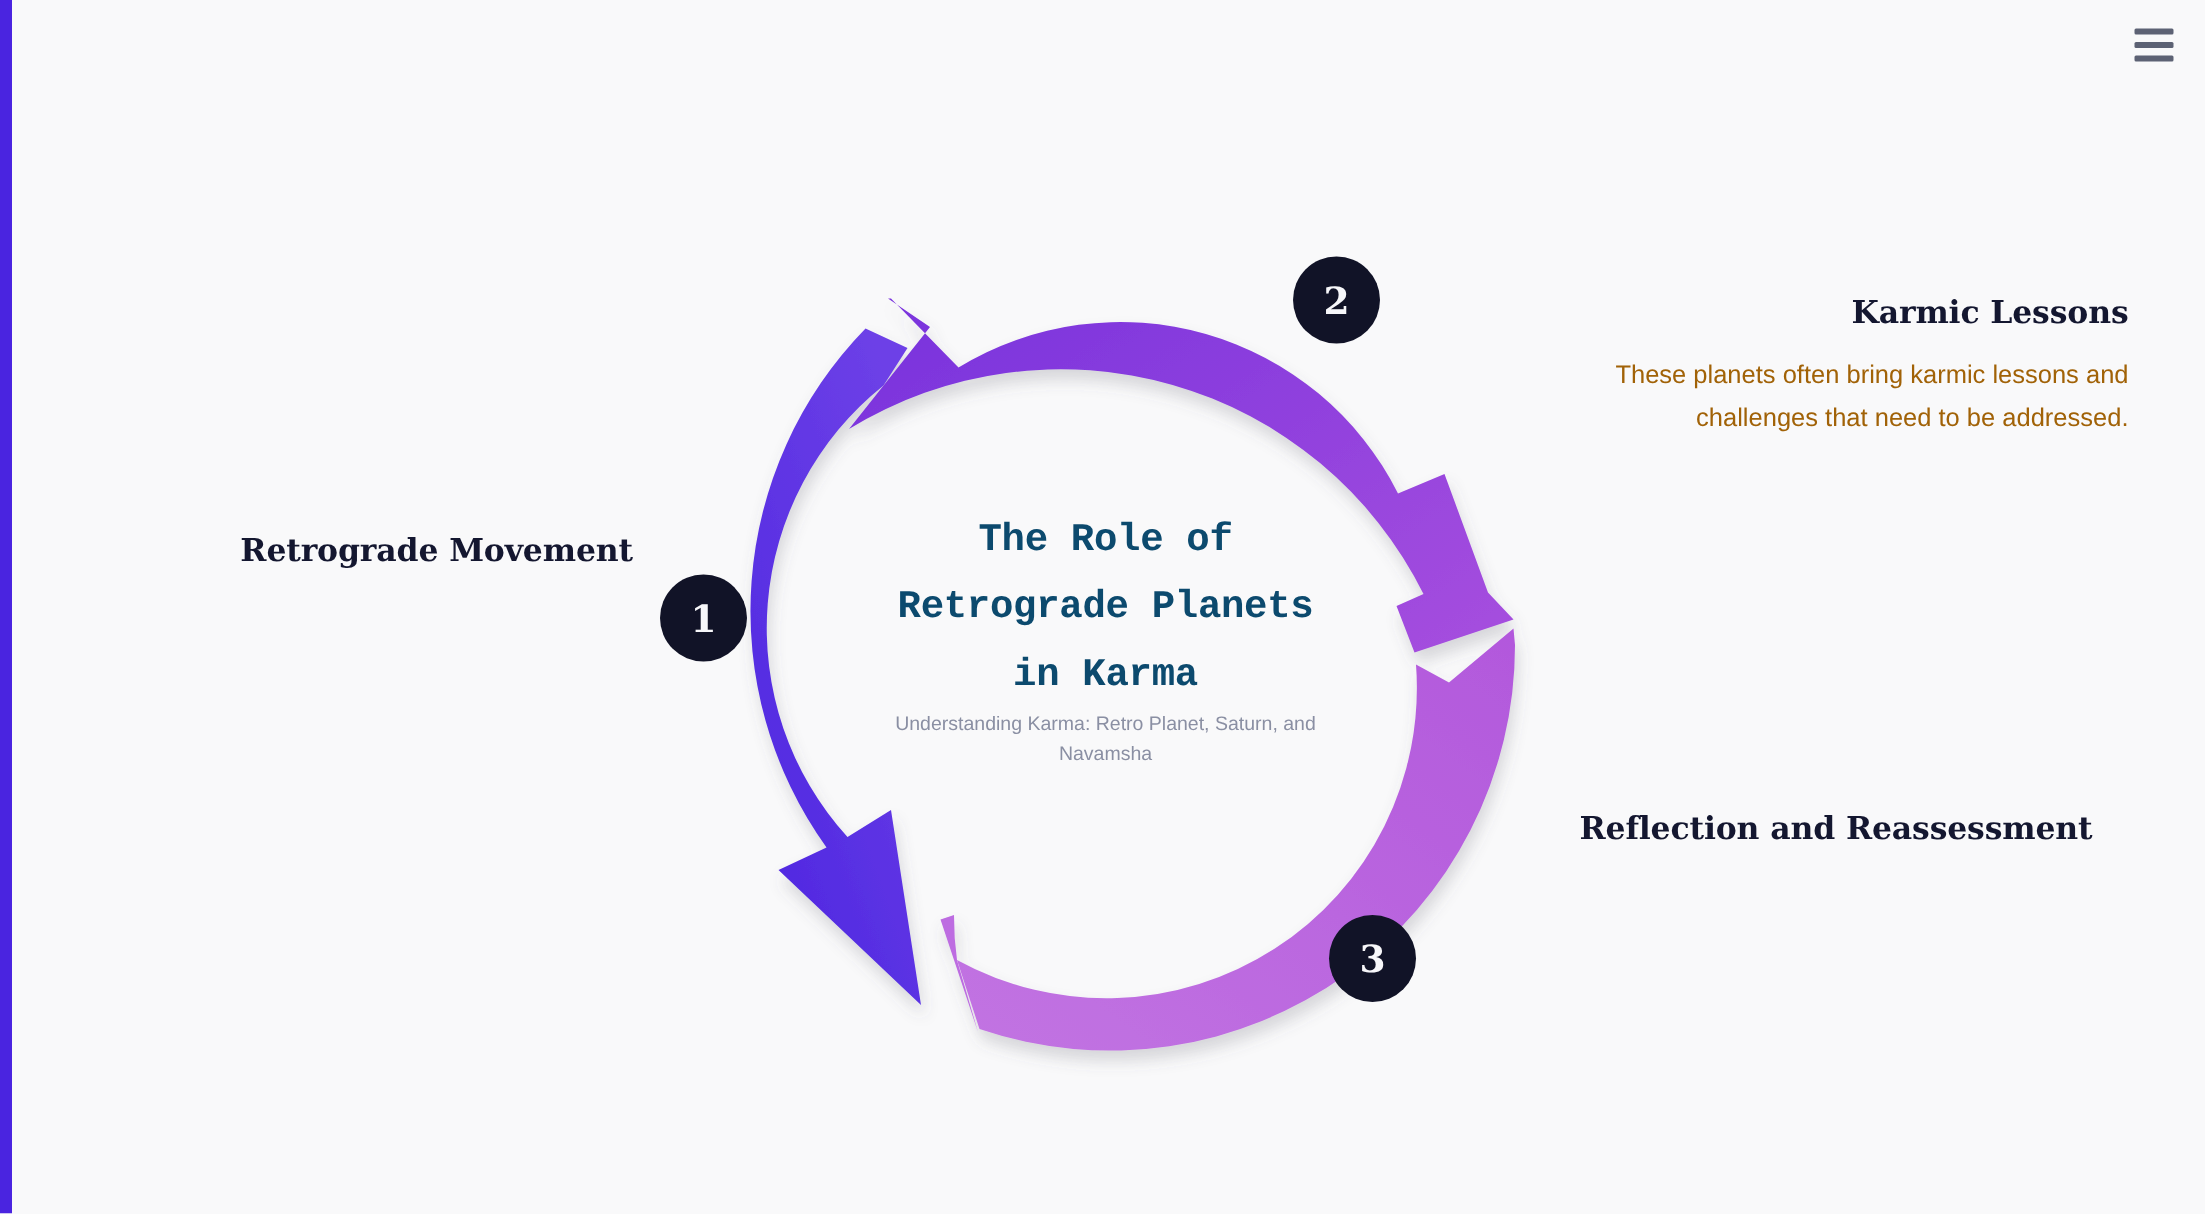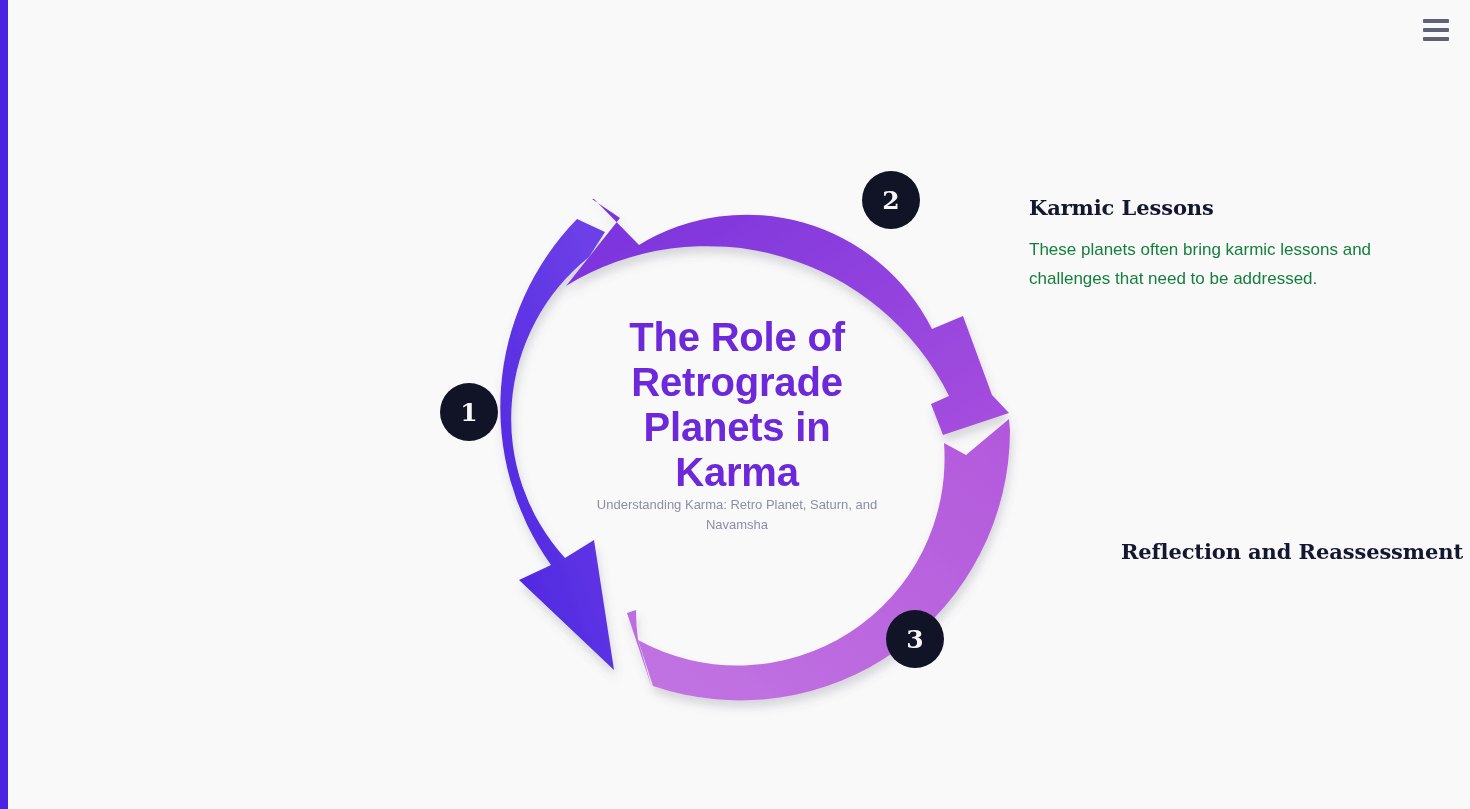--- a/index.html
+++ b/index.html
@@ -72,25 +72,25 @@
   #center-block {
     position: absolute;
     left: 737px;
     top: 425px;
     transform: translate(-50%, -50%);
     width: 310px;
     text-align: center;
     pointer-events: none;
   }
   #center-title {
-    font-family: Liberation Sans, sans-serif;
+    font-family: Liberation Mono, monospace;
     font-weight: 700;
-    font-size: 40px;
+    font-size: 26px;
     line-height: 45px;
-    color: #6d28d9;
+    color: #0c4a6e;
     letter-spacing: -0.2px;
   }
   #center-subtitle {
     margin-top: 0;
     font-family: "Liberation Sans", sans-serif;
     font-size: 13px;
     line-height: 20px;
     color: #8a8fa3;
   }
 
@@ -123,40 +123,40 @@
     font-size: 21px;
     line-height: 28px;
     color: #141730;
     letter-spacing: -0.1px;
   }
   .callout-body {
     margin-top: 13px;
     font-family: "Liberation Sans", sans-serif;
     font-size: 17px;
     line-height: 29px;
-    color: #15803d;
+    color: #a16207;
   }
 
   #callout-1 {
     left: 60px;
     top: 353px;
     width: 362px;
     text-align: right;
   }
   #callout-2 {
     left: 1029px;
     top: 194px;
     width: 390px;
-    text-align: left;
+    text-align: right;
   }
   #callout-3 {
-    left: 1073px;
+    left: 1029px;
     top: 538px;
     width: 390px;
-    text-align: right;
+    text-align: center;
   }
 </style>
 </head>
 <body>
 
 <div id="accent-stripe"></div>
 
 <button id="menu-button" aria-label="Menu">
   <span class="bar"></span>
   <span class="bar"></span>
@@ -234,20 +234,21 @@
     <span>1</span>
   </div>
   <div class="step-badge" id="badge-2">
     <span>2</span>
   </div>
   <div class="step-badge" id="badge-3">
     <span>3</span>
   </div>
 
   <div class="callout" id="callout-1">
+    <div class="callout-title">Retrograde Movement</div>
   </div>
 
   <div class="callout" id="callout-2">
     <div class="callout-title">Karmic Lessons</div>
     <div class="callout-body">These planets often bring karmic lessons and challenges that need to be addressed.</div>
   </div>
 
   <div class="callout" id="callout-3">
     <div class="callout-title">Reflection and Reassessment</div>
   </div>

